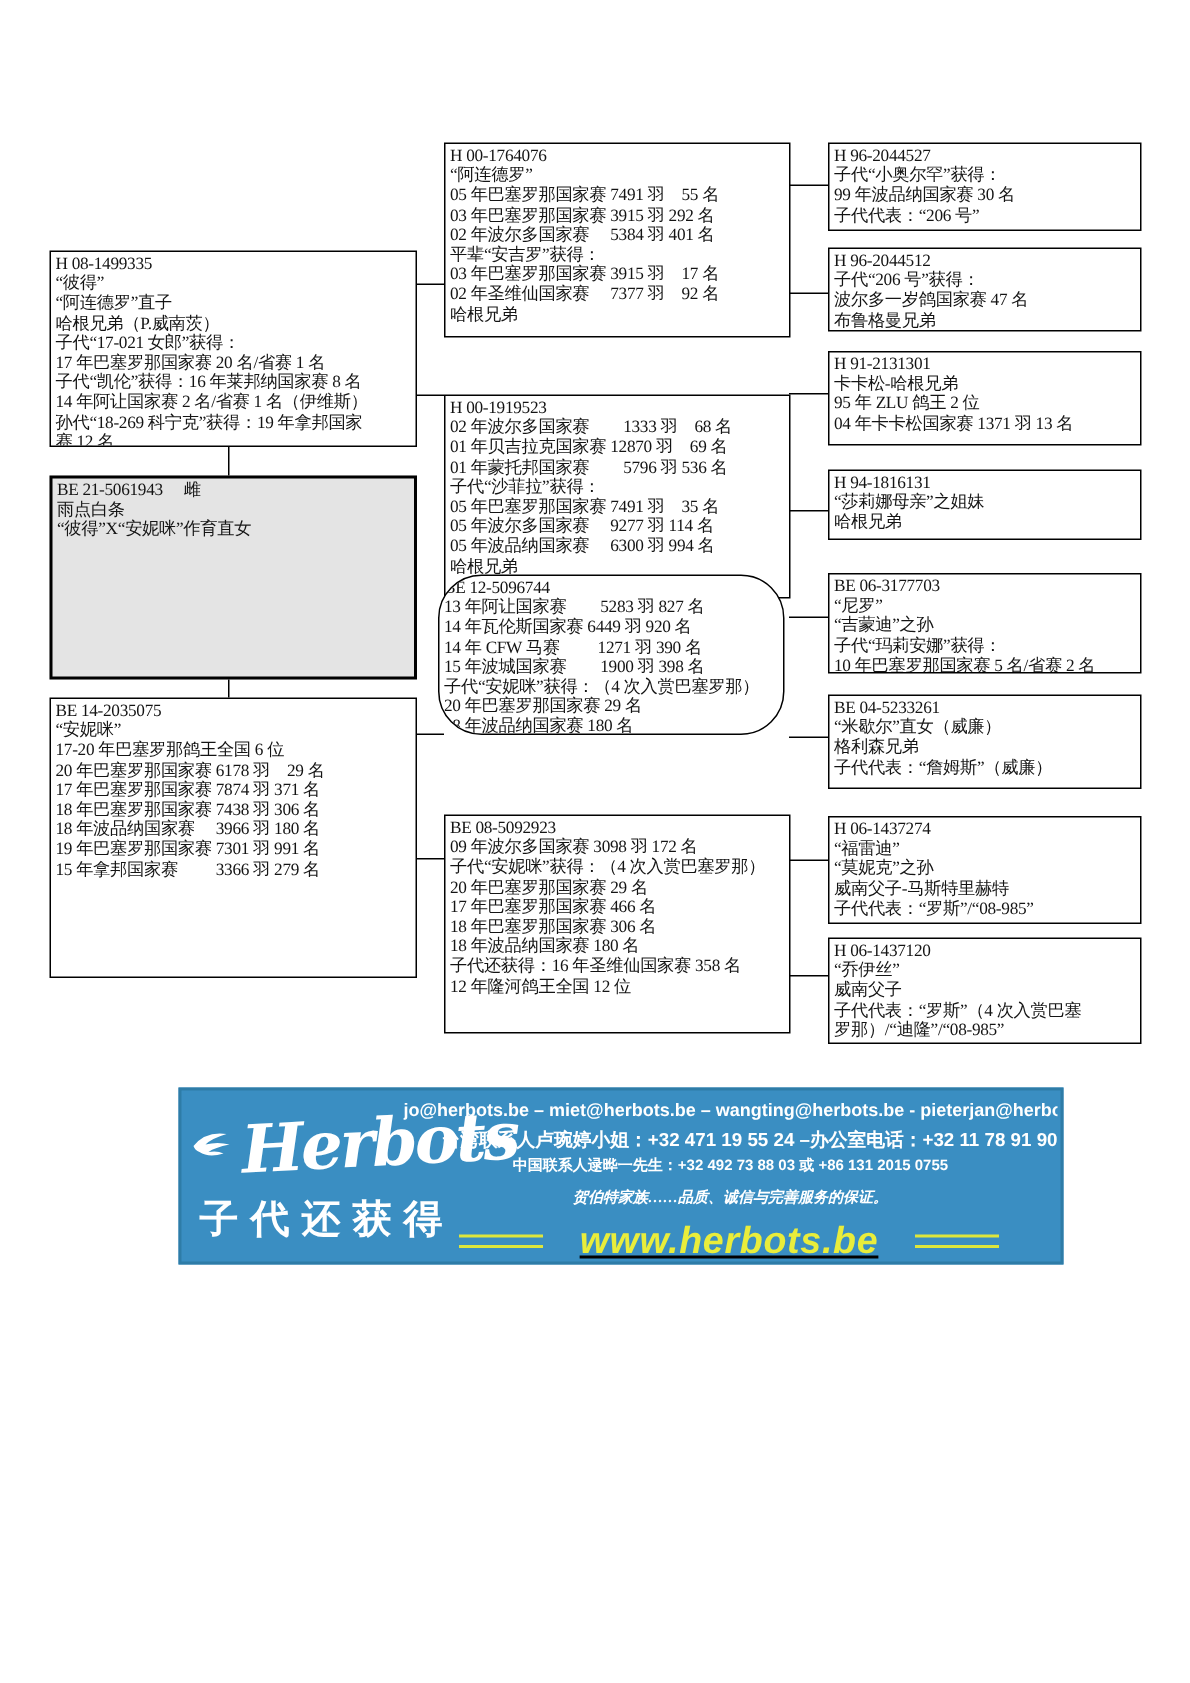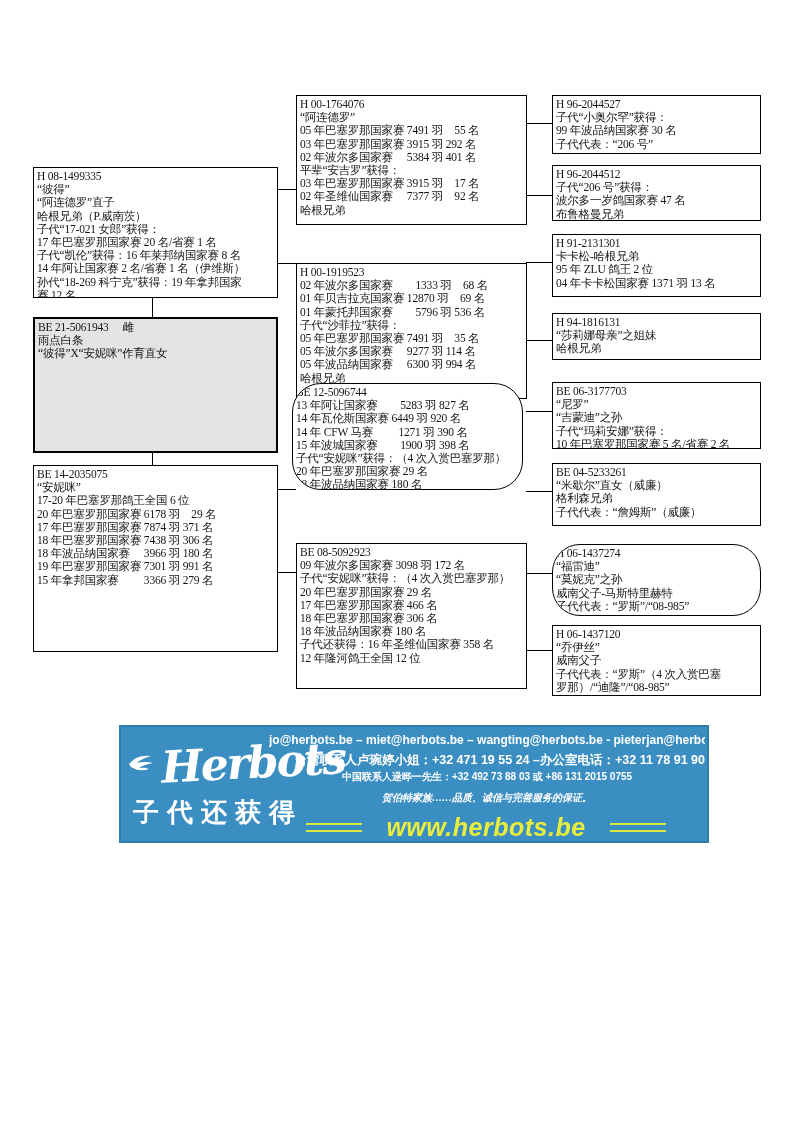--- a/index.html
+++ b/index.html
@@ -17,21 +17,21 @@
   #box-ff{left:296px; top:95px;  width:231px; height:130px;}
   #box-fm{left:296px; top:235px; width:231px; height:136px;margin-top:28px;}
   #box-mf{left:292px; top:383px; width:231px; height:107px;border-radius:29px;}
   #box-mm{left:296px; top:543px; width:231px; height:146px;}
   #box-fff{left:552px; top:95px;  width:209px; height:59px;}
   #box-ffm{left:552px; top:165px; width:209px; height:56px;}
   #box-fmf{left:552px; top:234px; width:209px; height:63px;}
   #box-fmm{left:552px; top:313px; width:209px; height:47px;}
   #box-mff{left:552px; top:382px; width:209px; height:67px;}
   #box-mfm{left:552px; top:463px; width:209px; height:63px;}
-  #box-mmf{left:552px; top:544px; width:209px; height:72px;border-radius:28px;}
+  #box-mmf{left:552px; top:544px; width:209px; height:72px;}
   #box-mmm{left:552px; top:625px; width:209px; height:71px;}
   
   .hline{position:absolute;height:1px;background:#000;}
   .vline{position:absolute;width:1px;background:#000;}
   
   #banner{position:absolute;left:119px;top:725px;width:590px;height:118px;box-sizing:border-box;
           background:#3a8ec2;border:2px solid #2e7ca7;overflow:hidden;
           font-family:"Liberation Sans","DejaVu Sans",sans-serif;}
   .logo-row{position:absolute;left:6px;top:10px;display:flex;align-items:center;color:#fff;}
   .logo-text{font-family:"DejaVu Serif","Liberation Serif",serif;font-style:italic;font-weight:bold;
@@ -41,21 +41,21 @@
   .emails{position:absolute;left:148px;top:6px;width:436px;color:#fff;font-weight:bold;
           font-size:12px;white-space:nowrap;overflow:hidden;}
   .contact-tw{position:absolute;left:148px;top:25px;width:436px;color:#fff;font-weight:bold;
           font-size:12.5px;text-align:right;white-space:nowrap;overflow:hidden;}
   .contact-cn{position:absolute;left:148px;top:43px;width:436px;color:#fff;font-weight:bold;
           font-size:10px;text-align:center;white-space:nowrap;overflow:hidden;}
   .slogan{position:absolute;left:148px;top:64px;width:436px;color:#fff;font-size:10px;
           font-style:italic;font-weight:bold;text-align:center;white-space:nowrap;overflow:hidden;
           font-family:"Liberation Serif","DejaVu Serif",serif;}
   .url-row{position:absolute;left:130px;top:86px;width:470px;display:flex;align-items:center;
-           justify-content:center;gap:24px;}
+           justify-content:center;gap:24px;text-decoration:underline;}
   .dbl{width:56px;height:5px;border-top:2px solid #dde63c;border-bottom:2px solid #dde63c;}
   .url{color:#e9ed3b;font-size:25px;font-weight:bold;font-style:italic;letter-spacing:0.5px;}
 </style>
 </head>
 <body>
 
 <div id="page">
 
   <div class="pbox" id="box-father">H 08-1499335
 “彼得”

